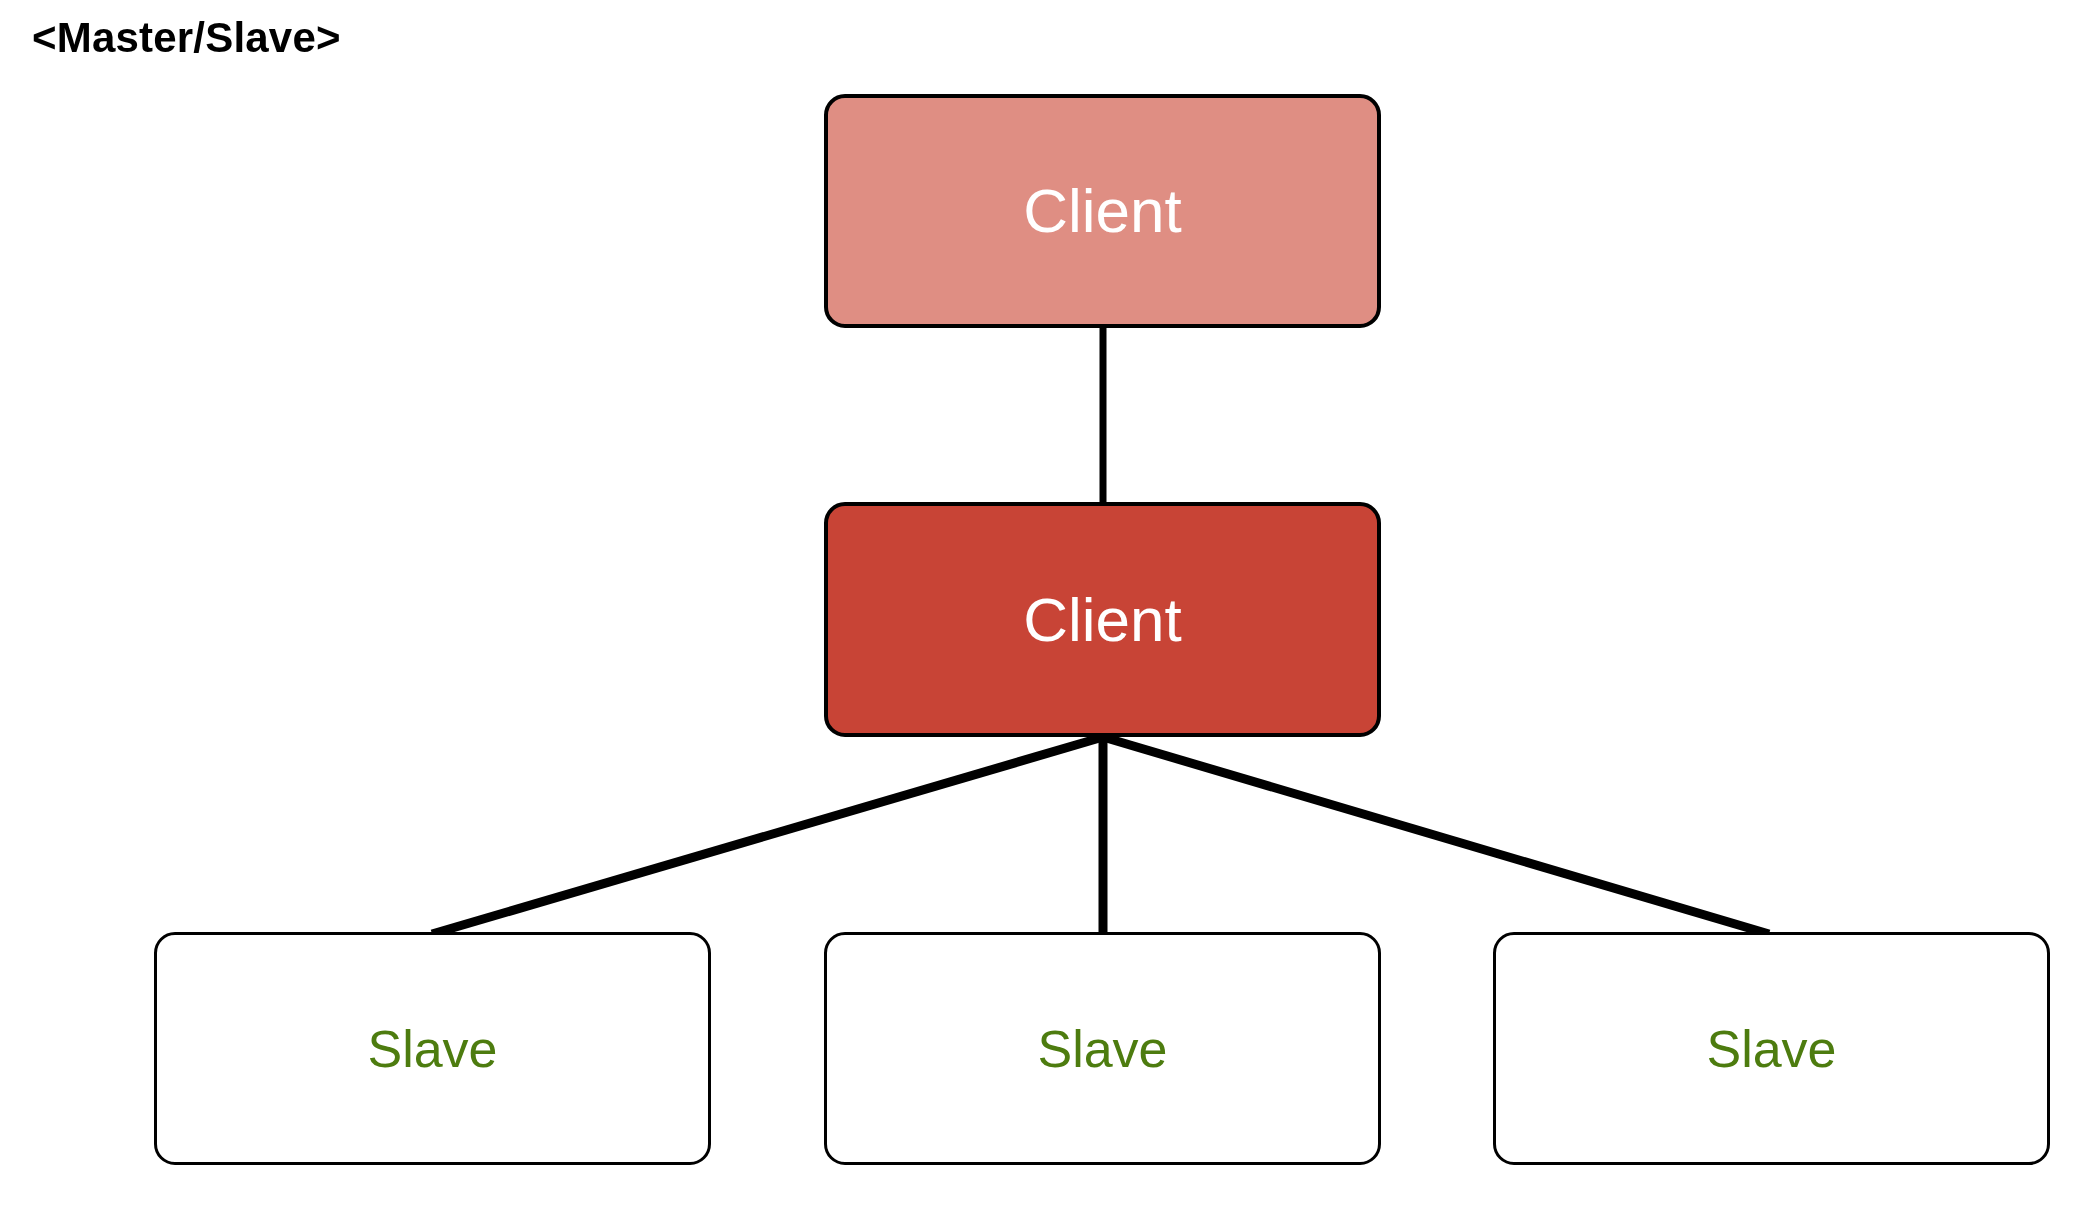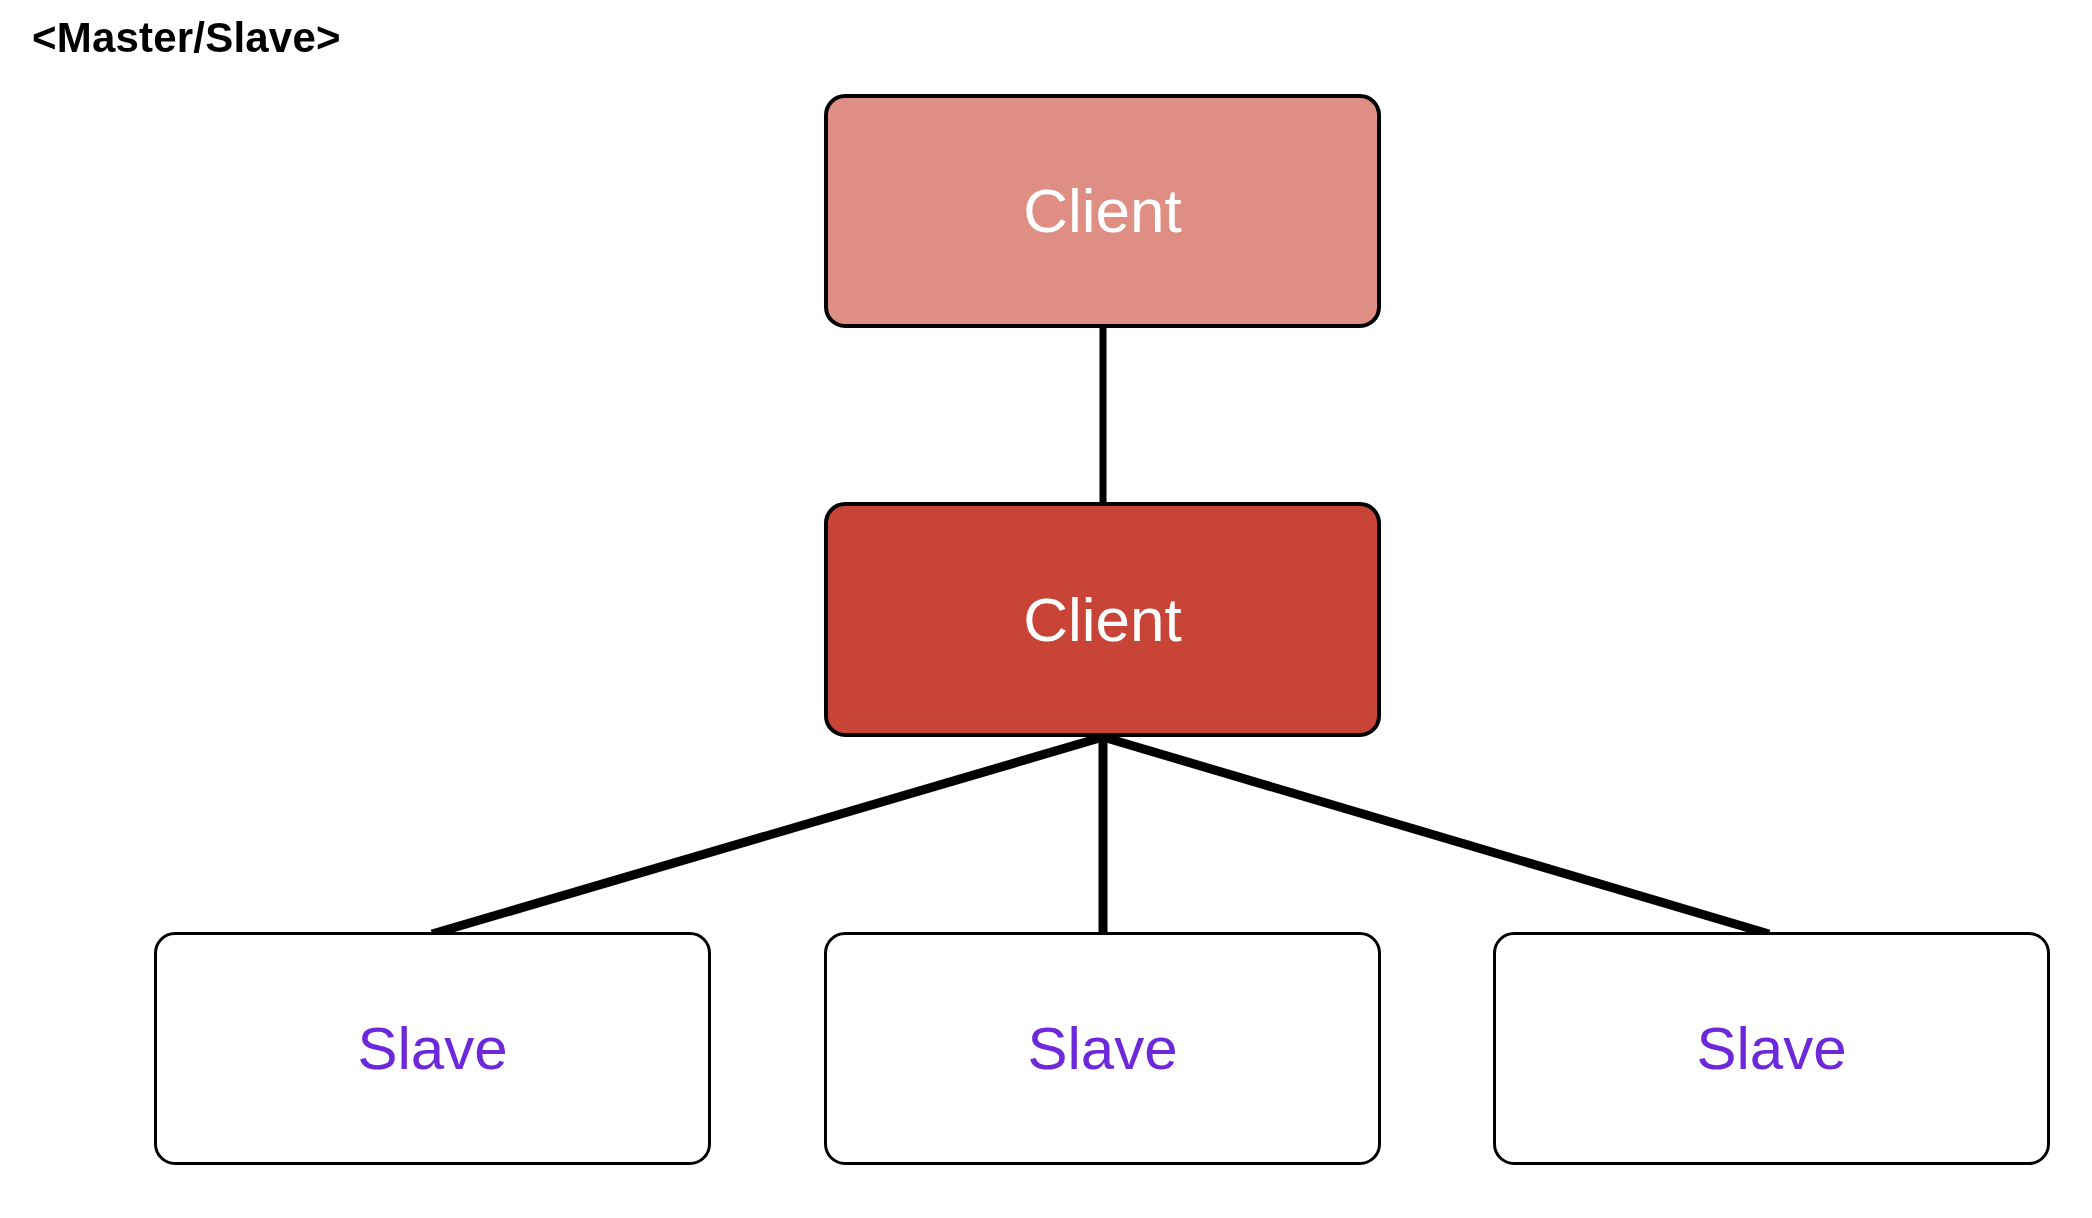--- a/index.html
+++ b/index.html
@@ -73,22 +73,22 @@
     color: #ffffff;
     font-size: 62px;
   }
   
   .node-slave {
     top: 932px;
     width: 557px;
     height: 233px;
     background: #ffffff;
     border: 3px solid #000000;
-    color: #6d28d9;
-    font-size: 60px;
+    color: #4d7c0f;
+    font-size: 52px;
   }
   .node-slave-1 { left: 146px; }
   .node-slave-2 { left: 816px; }
   .node-slave-3 { left: 1485px; }
 </style>
 </head>
 <body>
 
 <div id="canvas">
 

